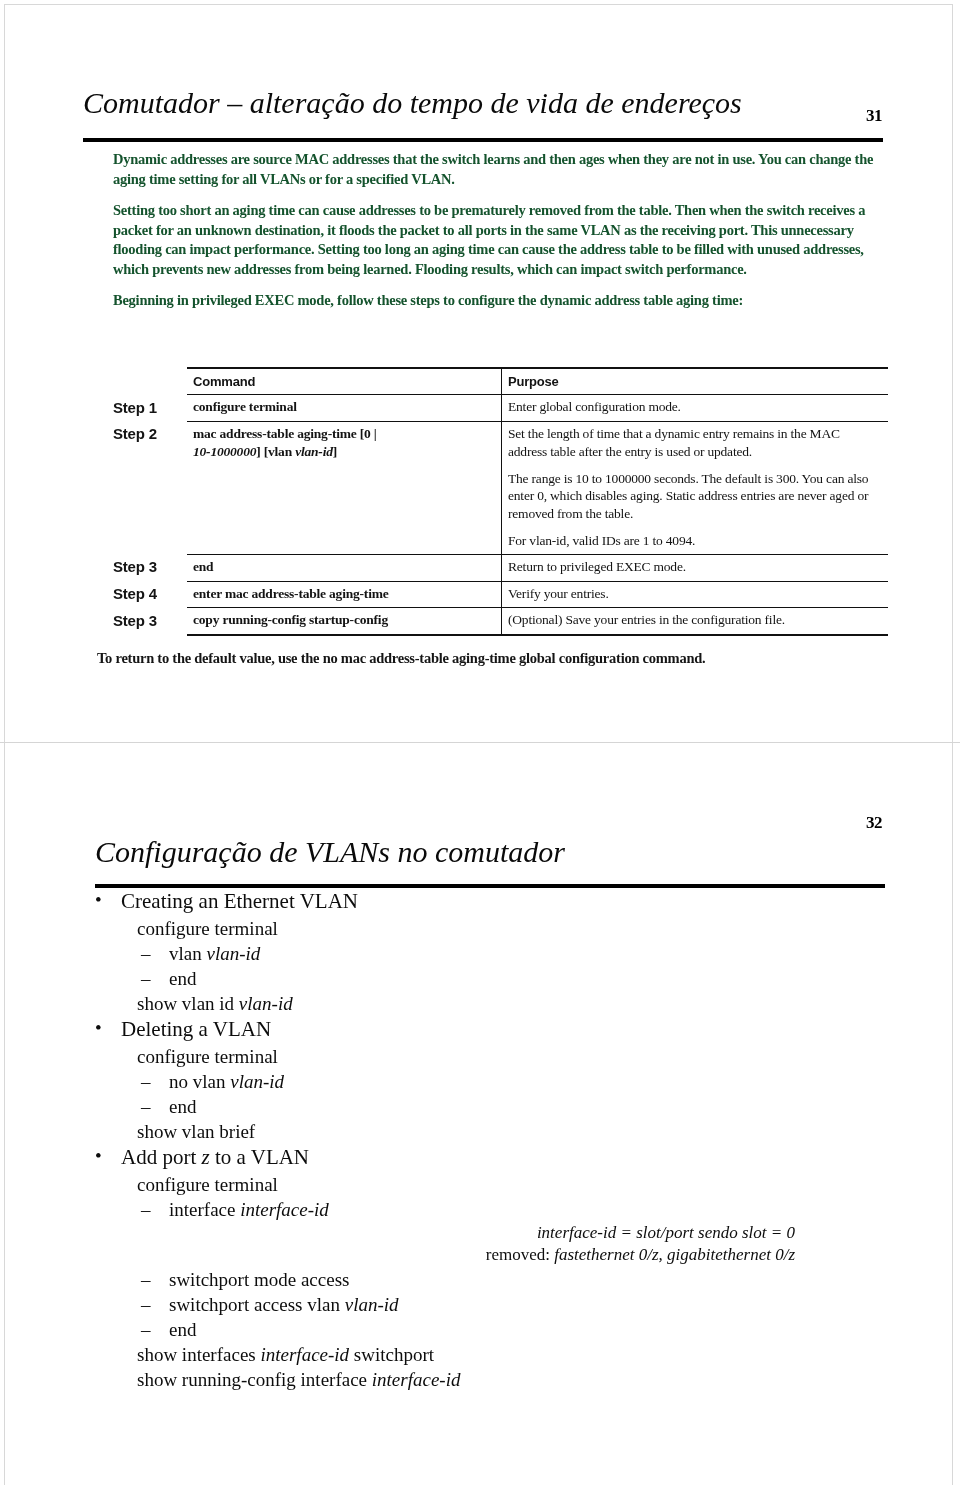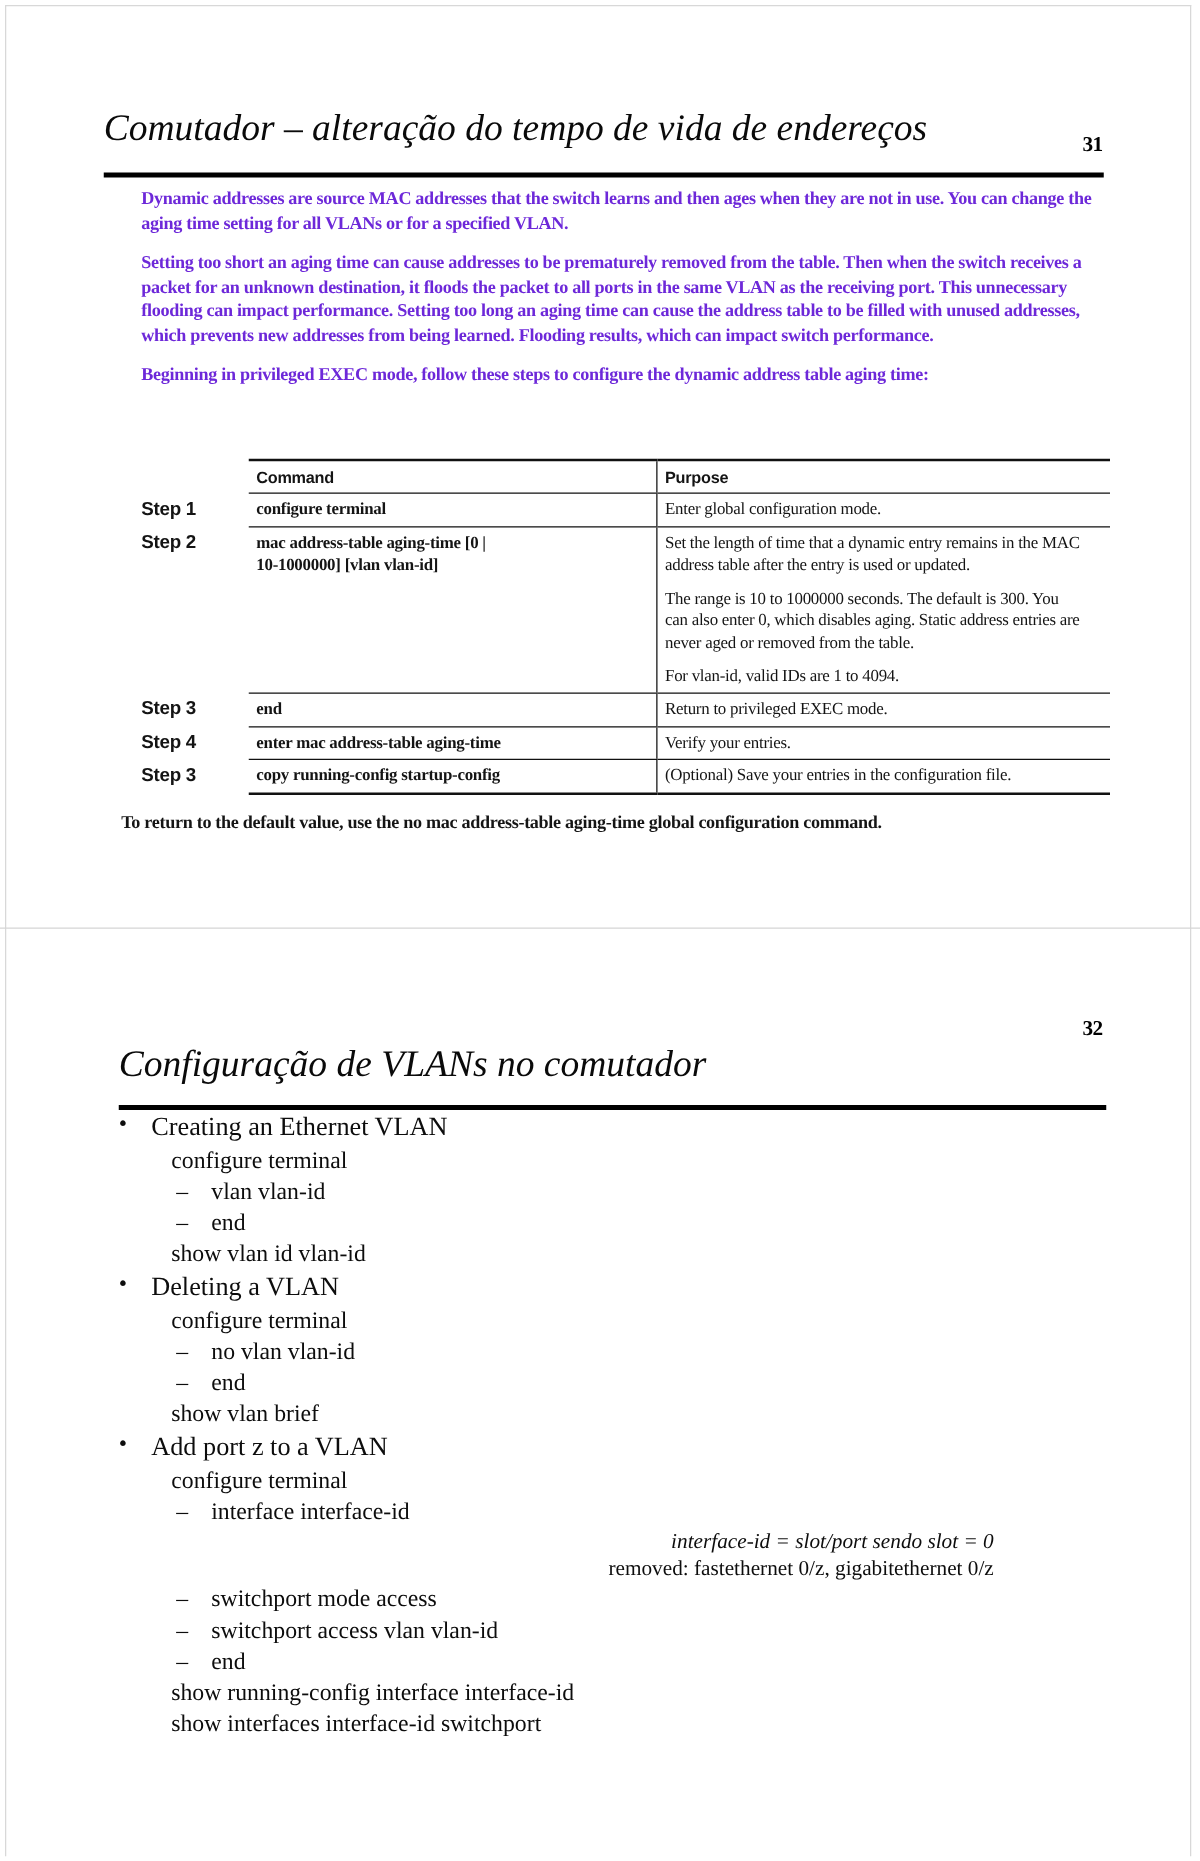--- a/index.html
+++ b/index.html
@@ -80,37 +80,37 @@
     width: 775px;
     color: #1a1a1a;
     font-family: "Liberation Serif", "DejaVu Serif", serif;
   }
   .scan p {
     margin: 0 0 13px 0;
     font-size: 14.5px;
     line-height: 1.37;
     font-weight: 600;
     letter-spacing: -0.25px;
-    color: #6d28d9;
+    color: #14532d;
   }
   .scan p.tight { margin-bottom: 11px; }
 
   
   .steps-table {
     position: absolute;
     left: 108px;
     top: 362px;
     width: 775px;
     border-collapse: collapse;
     font-family: "Liberation Serif", "DejaVu Serif", serif;
     color: #141414;
   }
   .steps-table td, .steps-table th {
     vertical-align: top;
-    padding: 3px 20px 4px 6px;
+    padding: 3px 8px 4px 6px;
     font-size: 13.5px;
     line-height: 1.32;
     letter-spacing: -0.2px;
   }
   .steps-table .col-step {
     width: 66px;
     padding-left: 0;
     font-weight: bold;
     font-size: 15px;
     font-family: "Liberation Sans", sans-serif;
@@ -141,21 +141,21 @@
   .steps-table tbody td {
     border-bottom: 1.2px solid #111;
   }
   .steps-table tbody td.col-step { border-bottom: none; }
   .steps-table tbody tr:last-child td { border-bottom: 2.5px solid #111; }
   .steps-table tbody tr:last-child td.col-step { border-bottom: none; }
 
   .purpose-para { margin: 0 0 9px 0; }
   .purpose-para:last-child { margin-bottom: 0; }
   .cmd-line { display: block; }
-  .it { }
+  .it { font-style: italic; }
 
   .scan-footnote {
     position: absolute;
     left: 92px;
     top: 645px;
     width: 790px;
     font-size: 14.5px;
     font-weight: 600;
     letter-spacing: -0.25px;
     color: #151515;
@@ -375,20 +375,20 @@
     </div>
     <div class="row lvl3">
       <span class="dash">–</span>
       <span class="txt"><span>switchport access vlan </span><span class="it">vlan-id</span></span>
     </div>
     <div class="row lvl3">
       <span class="dash">–</span>
       <span class="txt">end</span>
     </div>
     <div class="row lvl2">
+      <span>show interfaces </span><span class="it">interface-id</span><span> switchport</span>
+    </div>
+    <div class="row lvl2">
       <span>show running-config interface </span><span class="it">interface-id</span>
-    </div>
-    <div class="row lvl2">
-      <span>show interfaces </span><span class="it">interface-id</span><span> switchport</span>
     </div>
 
   </div>
 </div>
 
 </body></html>

